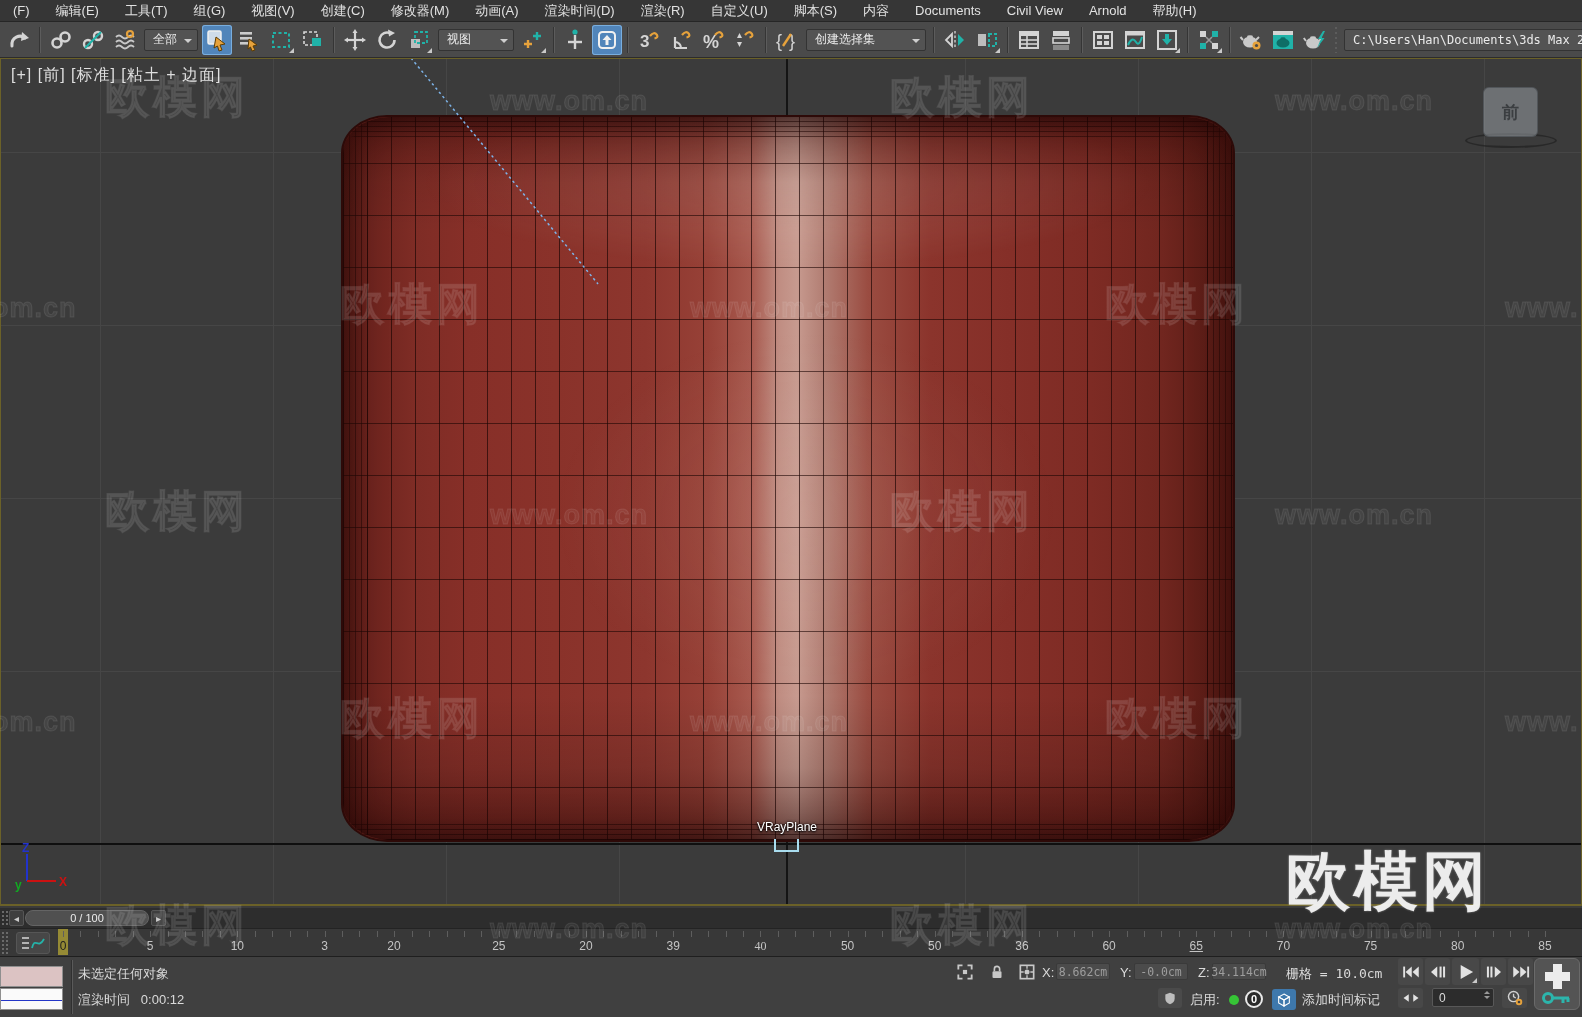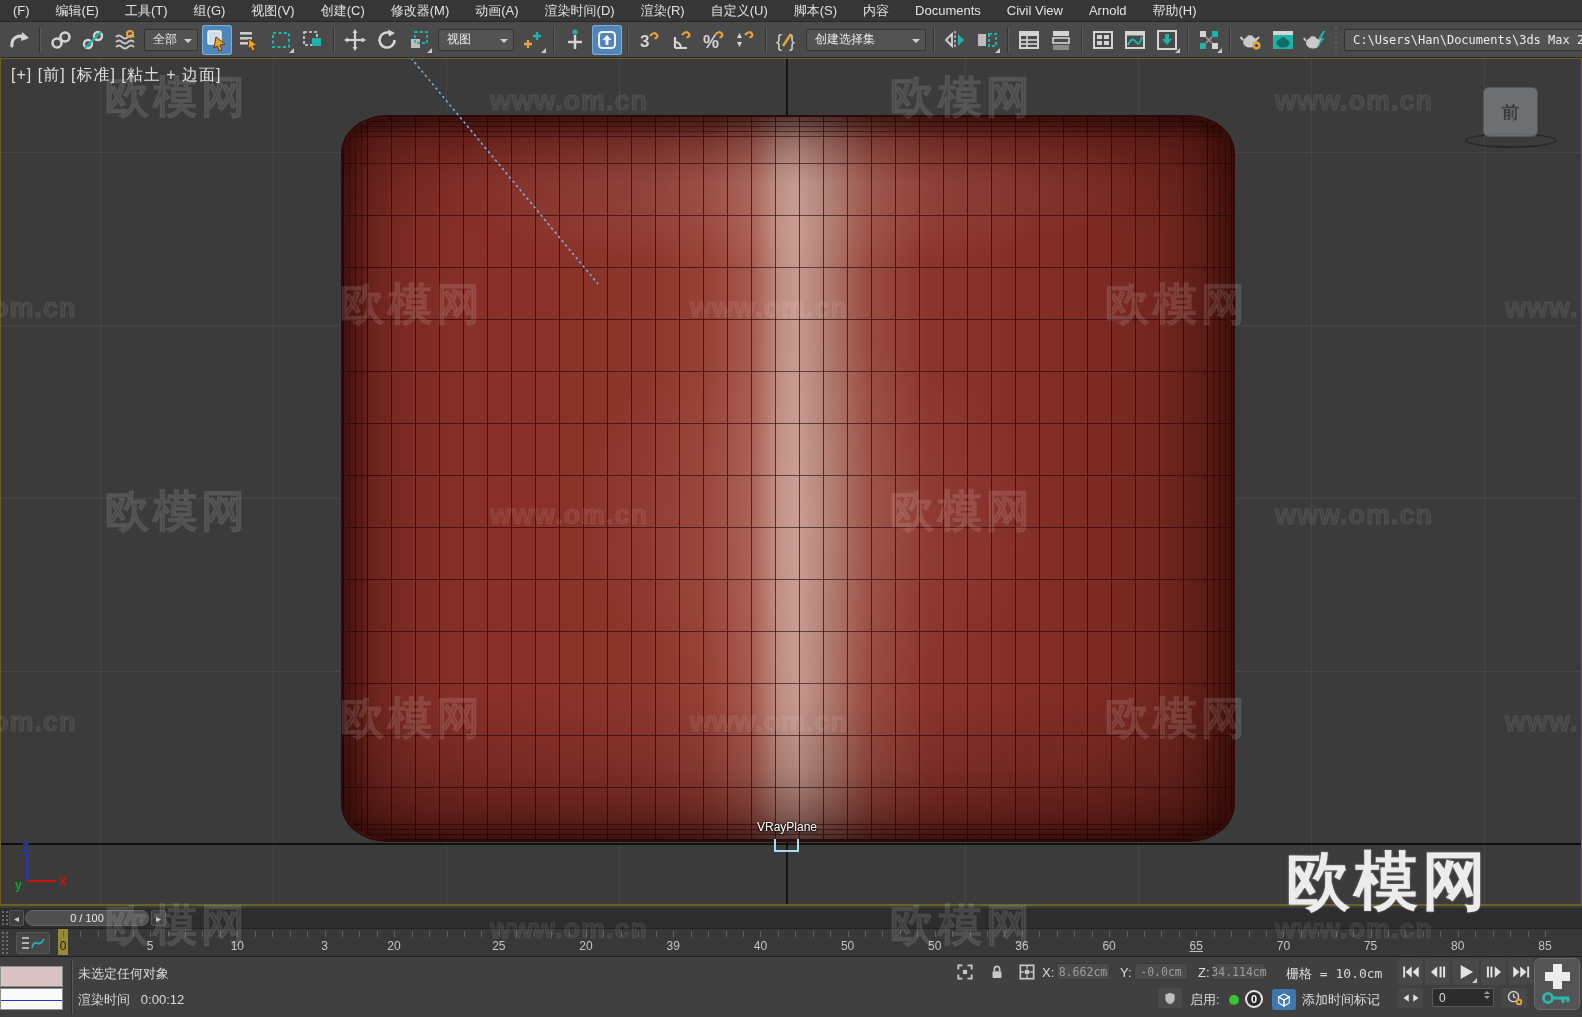--- a/index.html
+++ b/index.html
@@ -595,21 +595,21 @@
       <div class="rtick" style="left: 1527.54px;"></div>
       <div class="rtick" style="left: 1544.97px;"></div>
       <div class="rlabel onzero" style="left: 63px;">0</div>
       <div class="rlabel" style="left: 150.175px;">5</div>
       <div class="rlabel" style="left: 237.35px;">10</div>
       <div class="rlabel" style="left: 324.525px;">3</div>
       <div class="rlabel" style="left: 394px;">20</div>
       <div class="rlabel" style="left: 498.875px;">25</div>
       <div class="rlabel" style="left: 586.05px;">20</div>
       <div class="rlabel" style="left: 673.225px;">39</div>
-      <div class="rlabel" style="left: 760.4px;">40</div>
+      <div class="rlabel" style="left: 760.4px; font-family: Liberation Serif, serif;">40</div>
       <div class="rlabel" style="left: 847.575px;">50</div>
       <div class="rlabel" style="left: 934.75px;">50</div>
       <div class="rlabel" style="left: 1021.92px;">36</div>
       <div class="rlabel" style="left: 1109.1px;">60</div>
       <div class="rlabel" style="left: 1196.27px; text-decoration: underline;">65</div>
       <div class="rlabel" style="left: 1283.45px;">70</div>
       <div class="rlabel" style="left: 1370.62px;">75</div>
       <div class="rlabel" style="left: 1457.8px;">80</div>
       <div class="rlabel" style="left: 1544.97px;">85</div>
     </div>

